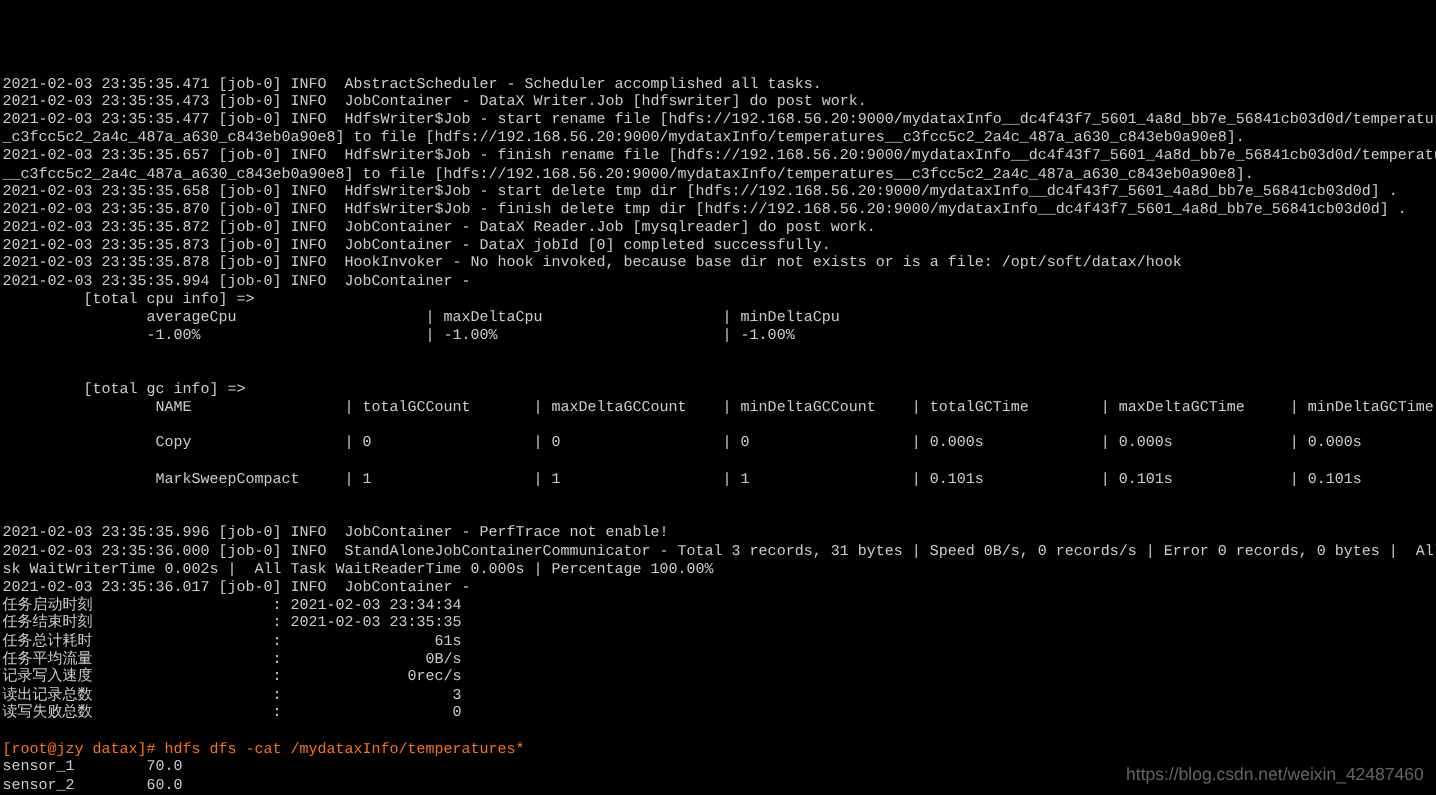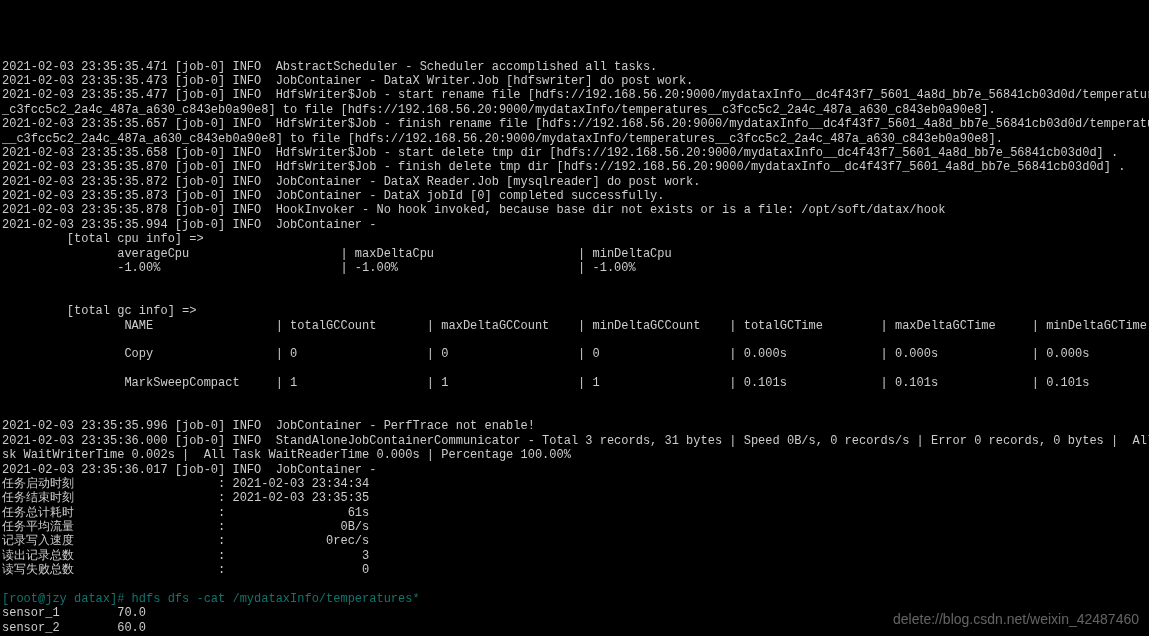--- a/index.html
+++ b/index.html
@@ -18,35 +18,35 @@
       overflow: hidden;
       width: 1149px;
       height: 636px;
       position: relative;
     }
     .log-line {
       white-space: pre;
       font-family: Liberation Mono, monospace;
     }
     .prompt-line {
-      color: #0f766e;
+      color: #f97316;
       font-family: Liberation Mono, monospace;
     }
     .watermark {
       position: absolute;
       bottom: 8px;
       right: 10px;
       color: rgba(220, 220, 220, 0.45);
       font-family: Arial, sans-serif;
       font-size: 14px;
       white-space: nowrap;
     }
   </style>
 </head>
 <body>
 
 
 
 <div id="terminal"><div class="log-line">2021-02-03 23:35:35.471 [job-0] INFO  AbstractScheduler - Scheduler accomplished all tasks.</div><div class="log-line">2021-02-03 23:35:35.473 [job-0] INFO  JobContainer - DataX Writer.Job [hdfswriter] do post work.</div><div class="log-line">2021-02-03 23:35:35.477 [job-0] INFO  HdfsWriter$Job - start rename file [hdfs://192.168.56.20:9000/mydataxInfo__dc4f43f7_5601_4a8d_bb7e_56841cb03d0d/temperatures_</div><div class="log-line">_c3fcc5c2_2a4c_487a_a630_c843eb0a90e8] to file [hdfs://192.168.56.20:9000/mydataxInfo/temperatures__c3fcc5c2_2a4c_487a_a630_c843eb0a90e8].</div><div class="log-line">2021-02-03 23:35:35.657 [job-0] INFO  HdfsWriter$Job - finish rename file [hdfs://192.168.56.20:9000/mydataxInfo__dc4f43f7_5601_4a8d_bb7e_56841cb03d0d/temperatures</div><div class="log-line">__c3fcc5c2_2a4c_487a_a630_c843eb0a90e8] to file [hdfs://192.168.56.20:9000/mydataxInfo/temperatures__c3fcc5c2_2a4c_487a_a630_c843eb0a90e8].</div><div class="log-line">2021-02-03 23:35:35.658 [job-0] INFO  HdfsWriter$Job - start delete tmp dir [hdfs://192.168.56.20:9000/mydataxInfo__dc4f43f7_5601_4a8d_bb7e_56841cb03d0d] .</div><div class="log-line">2021-02-03 23:35:35.870 [job-0] INFO  HdfsWriter$Job - finish delete tmp dir [hdfs://192.168.56.20:9000/mydataxInfo__dc4f43f7_5601_4a8d_bb7e_56841cb03d0d] .</div><div class="log-line">2021-02-03 23:35:35.872 [job-0] INFO  JobContainer - DataX Reader.Job [mysqlreader] do post work.</div><div class="log-line">2021-02-03 23:35:35.873 [job-0] INFO  JobContainer - DataX jobId [0] completed successfully.</div><div class="log-line">2021-02-03 23:35:35.878 [job-0] INFO  HookInvoker - No hook invoked, because base dir not exists or is a file: /opt/soft/datax/hook</div><div class="log-line">2021-02-03 23:35:35.994 [job-0] INFO  JobContainer -</div><div class="log-line">         [total cpu info] =&gt;</div><div class="log-line">                averageCpu                     | maxDeltaCpu                    | minDeltaCpu</div><div class="log-line">                -1.00%                         | -1.00%                         | -1.00%</div><div class="log-line"> </div><div class="log-line"> </div><div class="log-line">         [total gc info] =&gt;</div><div class="log-line">                 NAME                 | totalGCCount       | maxDeltaGCCount    | minDeltaGCCount    | totalGCTime        | maxDeltaGCTime     | minDeltaGCTime</div><div class="log-line"> </div><div class="log-line">                 Copy                 | 0                  | 0                  | 0                  | 0.000s             | 0.000s             | 0.000s</div><div class="log-line"> </div><div class="log-line">                 MarkSweepCompact     | 1                  | 1                  | 1                  | 0.101s             | 0.101s             | 0.101s</div><div class="log-line"> </div><div class="log-line"> </div><div class="log-line">2021-02-03 23:35:35.996 [job-0] INFO  JobContainer - PerfTrace not enable!</div><div class="log-line">2021-02-03 23:35:36.000 [job-0] INFO  StandAloneJobContainerCommunicator - Total 3 records, 31 bytes | Speed 0B/s, 0 records/s | Error 0 records, 0 bytes |  All Ta</div><div class="log-line">sk WaitWriterTime 0.002s |  All Task WaitReaderTime 0.000s | Percentage 100.00%</div><div class="log-line">2021-02-03 23:35:36.017 [job-0] INFO  JobContainer -</div><div class="log-line">任务启动时刻                    : 2021-02-03 23:34:34</div><div class="log-line">任务结束时刻                    : 2021-02-03 23:35:35</div><div class="log-line">任务总计耗时                    :                 61s</div><div class="log-line">任务平均流量                    :                0B/s</div><div class="log-line">记录写入速度                    :              0rec/s</div><div class="log-line">读出记录总数                    :                   3</div><div class="log-line">读写失败总数                    :                   0</div><div class="log-line"> </div><div class="prompt-line">[root@jzy datax]# hdfs dfs -cat /mydataxInfo/temperatures*</div><div class="log-line">sensor_1        70.0</div><div class="log-line">sensor_2        60.0</div><div class="log-line">sensor_3        100.0</div></div>
-<div class="watermark">delete://blog.csdn.net/weixin_42487460</div>
+<div class="watermark">https://blog.csdn.net/weixin_42487460</div>
 
 
 
 
 </body></html>

